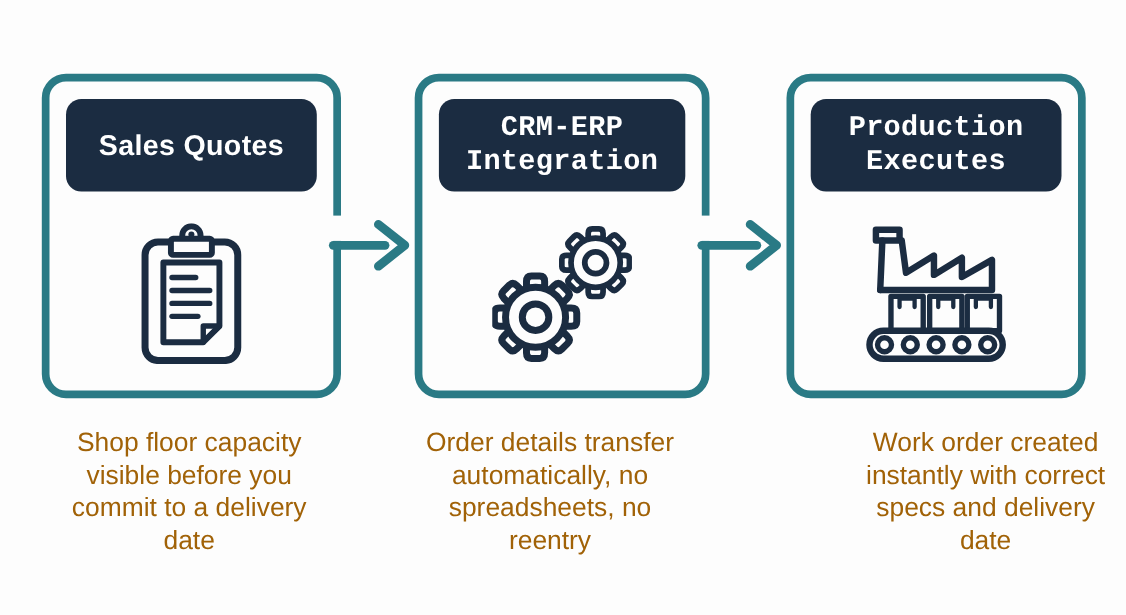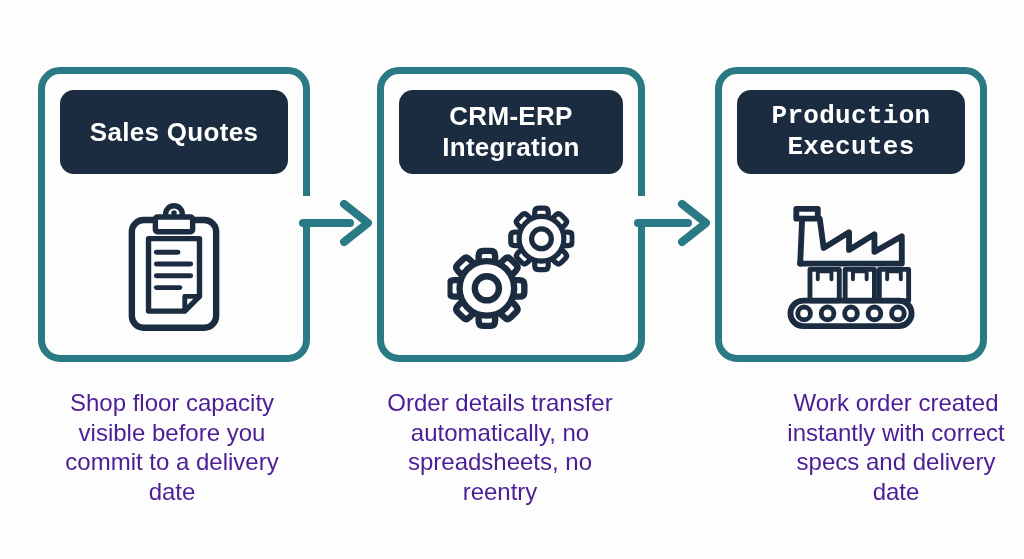--- a/index.html
+++ b/index.html
@@ -7,21 +7,21 @@
     width:1024px; height:559px; position:relative; overflow:hidden;
     background:#fdfdfd;
     font-family:"Liberation Sans", sans-serif;
   }
   .step {
     position:absolute; top:67px; width:272px; height:295px;
     border:7px solid #2a7a85; border-radius:22px;
     box-sizing:border-box; background:transparent;
   }
   #step1 { left:38px; }
-  #step2 { left:377px; width:268px; }
+  #step2 { left:377px; width:268px;font-family:Liberation Mono, monospace; }
   #step3 { left:715px;font-family:Liberation Mono, monospace; }
 
   .pill {
     position:absolute; left:15px; right:15px; top:16px; height:84px;
     background:#1b2c41; border-radius:14px;
     display:flex; align-items:center; justify-content:center;
     text-align:center;
   }
   .pill .pill-text {
     color:#ffffff; font-weight:bold; font-size:26px; line-height:31px;
@@ -29,21 +29,21 @@
   }
 
   .icon { position:absolute; left:50%; transform:translateX(-50%); }
   .icon-clipboard { top:129px; }
   .icon-gears    { top:128px; }
   .icon-factory  { top:129px; }
 
   .desc {
     position:absolute; top:388px; width:280px; margin:0;
     text-align:center; font-size:24px; line-height:29.5px;
-    color:#4c1d95; white-space:pre-line;
+    color:#a16207; white-space:pre-line;
   }
   #desc1 { left:32px; }
   #desc2 { left:360px; }
   #desc3 { left:756px; }
 
   .connector-layer { position:absolute; left:0; top:0; width:1024px; height:559px; }
 </style>
 </head>
 <body>
 

